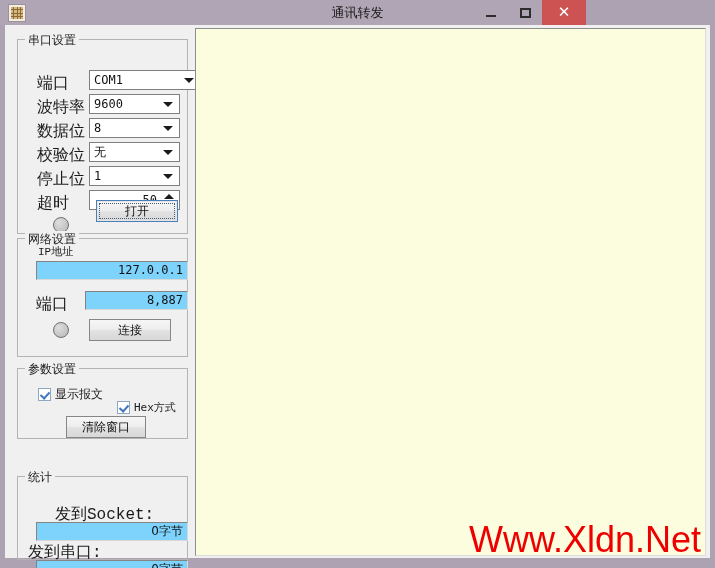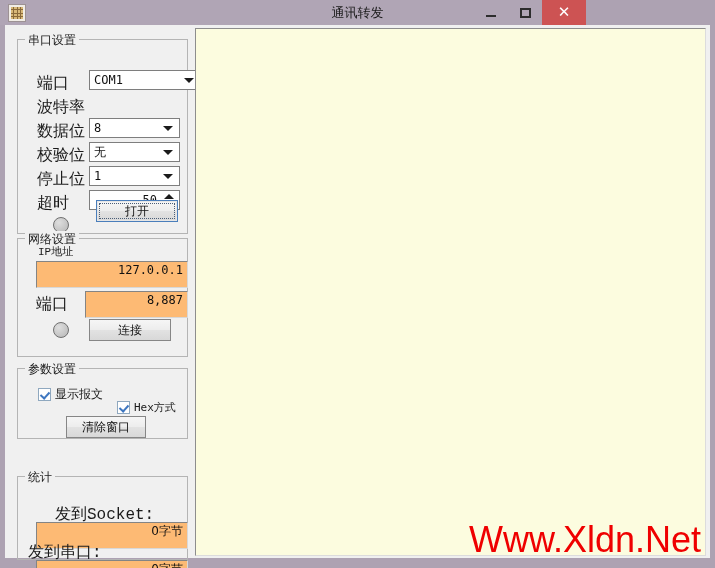--- a/index.html
+++ b/index.html
@@ -189,22 +189,22 @@
     border-bottom: 5px solid #1b1b1b;
   }
   .spin .down {
     bottom: 3px;
     border-top: 5px solid #1b1b1b;
   }
 
   
   .tbox {
     position: absolute;
-    height: 27px;
-    background: #fdba74;
+    height: 19px;
+    background: #7dd3fc;
     box-sizing: border-box;
     border-top: 1px solid #848484;
     border-left: 1px solid #848484;
     border-right: 1px solid #d8d8d8;
     border-bottom: 1px solid #d8d8d8;
   }
   .tbox .val {
     position: absolute;
     right: 4px; top: 0;
     line-height: 17px;
@@ -354,20 +354,24 @@
         <div class="gb-title">串口设置</div>
       </div>
 
       <div class="fld-label" style="left:27px; top:45px;">端口</div>
       <div class="combo" style="left:79px; top:42px; width:112px;">
         <span class="val">COM1</span>
         <span class="arrow"></span>
       </div>
 
       <div class="fld-label" style="left:27px; top:69px;">波特率</div>
+      <div class="combo" style="left:79px; top:66px; width:91px;">
+        <span class="val">9600</span>
+        <span class="arrow"></span>
+      </div>
 
       <div class="fld-label" style="left:27px; top:93px;">数据位</div>
       <div class="combo" style="left:79px; top:90px; width:91px;">
         <span class="val">8</span>
         <span class="arrow"></span>
       </div>
 
       <div class="fld-label" style="left:27px; top:117px;">校验位</div>
       <div class="combo" style="left:79px; top:114px; width:91px;">
         <span class="val">无</span>

